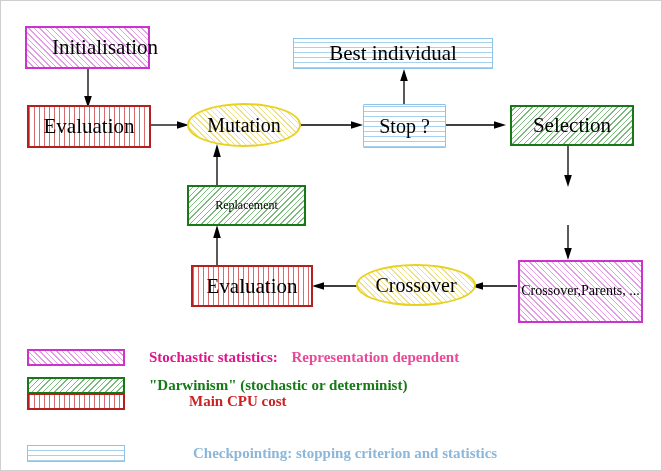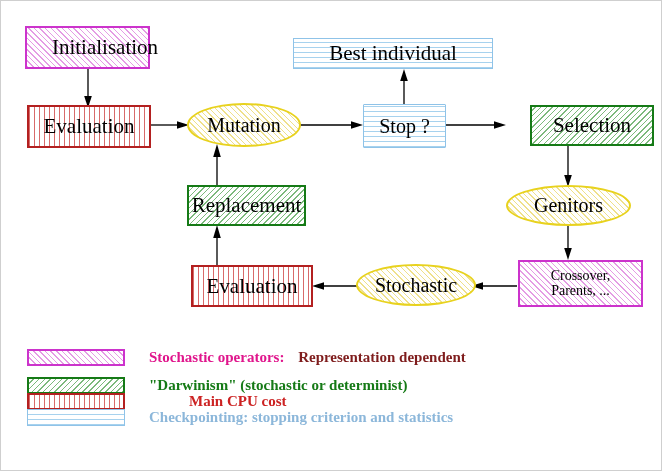--- a/index.html
+++ b/index.html
@@ -114,21 +114,21 @@
   }
   .legend-text {
     margin-left: 24px;
     white-space: nowrap;
     font-weight: bold;
     font-size: 15px;
   }
   .legend-text .part2 { font-weight: bold; }
 
   .t-magenta { color: #e0158c; }
-  .t-gold    { color: #7f1d1d; }
+  .t-gold    { color: #ec4899; }
   .t-green   { color: #157a16; }
   .t-red     { color: #cc2222; }
   .t-blue    { color: #8cb7da; }
 </style>
 </head>
 <body>
 
 <div id="page">
 
   <div class="arrow" style="left:81px; top:66px; width:12px; height:42px;">
@@ -221,68 +221,65 @@
   </div>
 
   <div class="node fill-blue rounded" style="left:362px; top:103px; width:83px; height:44px; font-size:20px;">
     <span class="lbl">Stop ?</span>
   </div>
 
   <div class="node fill-blue" style="left:292px; top:37px; width:200px; height:31px; font-size:21px;">
     <span class="lbl">Best individual</span>
   </div>
 
-  <div class="node fill-green" style="left:529px; top:104px; width:124px; height:41px; font-size:21px;">
+  <div class="node fill-green" style="left:509px; top:104px; width:124px; height:41px; font-size:21px;">
     <span class="lbl">Selection</span>
   </div>
 
-  <div class="node fill-yellow ellipse" style="left:505px; top:184px; width:125px; height:41px; font-size:20px;">
-    <span class="lbl">Genitors</span>
-  </div>
-
-  <div class="node fill-magenta" style="left:517px; top:259px; width:125px; height:47px; font-size:14px; flex-direction:column; justify-content:center;">
+
+  <div class="node fill-magenta" style="left:517px; top:259px; width:125px; height:63px; font-size:14px; flex-direction:row; justify-content:center;">
     <span class="lbl">Crossover,</span>
     <span class="lbl">Parents, ...</span>
   </div>
 
   <div class="node fill-yellow ellipse" style="left:355px; top:263px; width:120px; height:42px; font-size:20px;">
-    <span class="lbl">Stochastic</span>
+    <span class="lbl">Crossover</span>
   </div>
 
   <div class="node fill-red" style="left:190px; top:264px; width:122px; height:42px; font-size:21px;">
     <span class="lbl">Evaluation</span>
   </div>
 
-  <div class="node fill-green" style="left:186px; top:184px; width:119px; height:41px; font-size:21px;">
+  <div class="node fill-green" style="left:186px; top:184px; width:119px; height:41px; font-size:12px;">
     <span class="lbl">Replacement</span>
   </div>
 
 
   <div class="legend-row" style="top:348px;">
     <div class="swatch fill-magenta"></div>
     <div class="legend-text">
-      <span class="t-magenta">Stochastic operators:</span>
+      <span class="t-magenta">Stochastic statistics:</span>
       <span class="t-gold part2" style="margin-left:10px;">Representation dependent</span>
     </div>
   </div>
 
   <div class="legend-row" style="top:376px;">
     <div class="swatch fill-green"></div>
     <div class="legend-text">
       <span class="t-green">"Darwinism" (stochastic or determinist)</span>
     </div>
   </div>
 
   <div class="legend-row" style="top:392px;gap:40px;">
     <div class="swatch fill-red"></div>
     <div class="legend-text">
       <span class="t-red">Main CPU cost</span>
     </div>
   </div>
 
-  <div class="legend-row" style="top:408px;">
+  <div class="legend-row" style="top:444px;gap:44px;">
     <div class="swatch fill-blue"></div>
     <div class="legend-text">
       <span class="t-blue">Checkpointing: stopping criterion and statistics</span>
     </div>
   </div>
 
 </div>
 
 </body></html>

